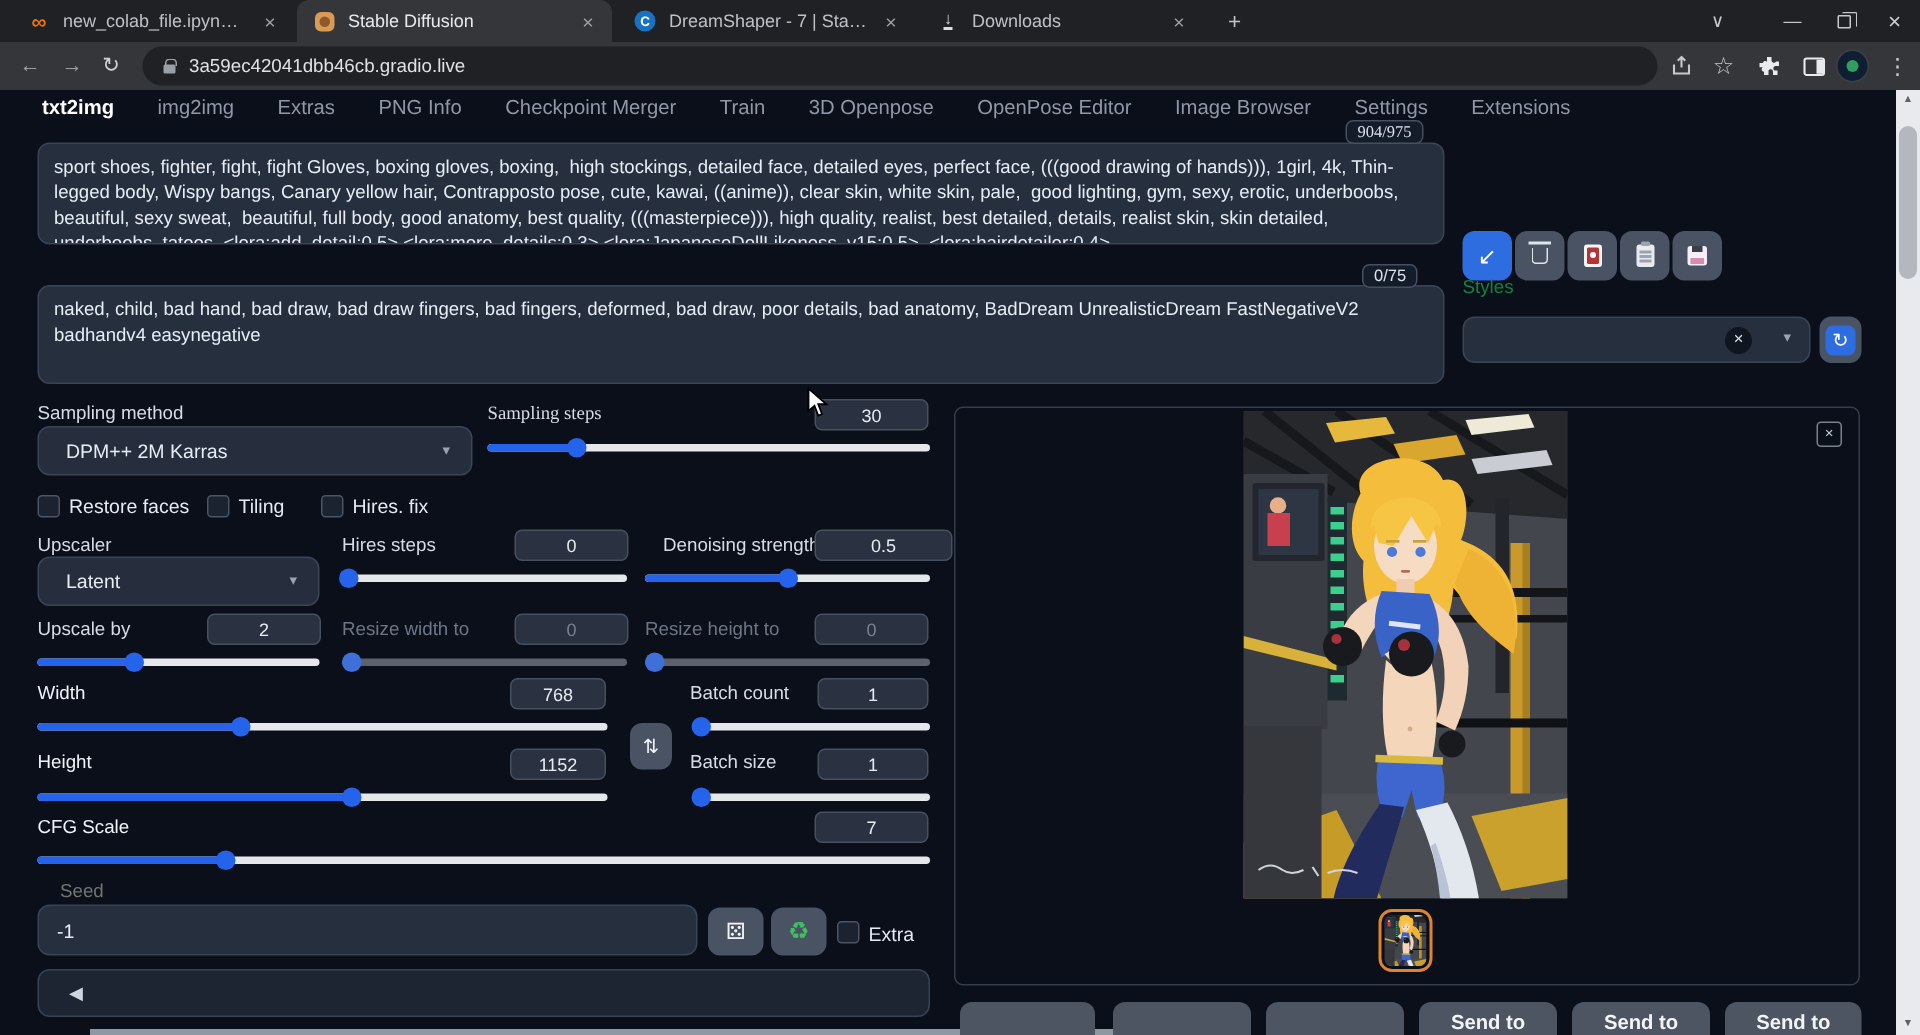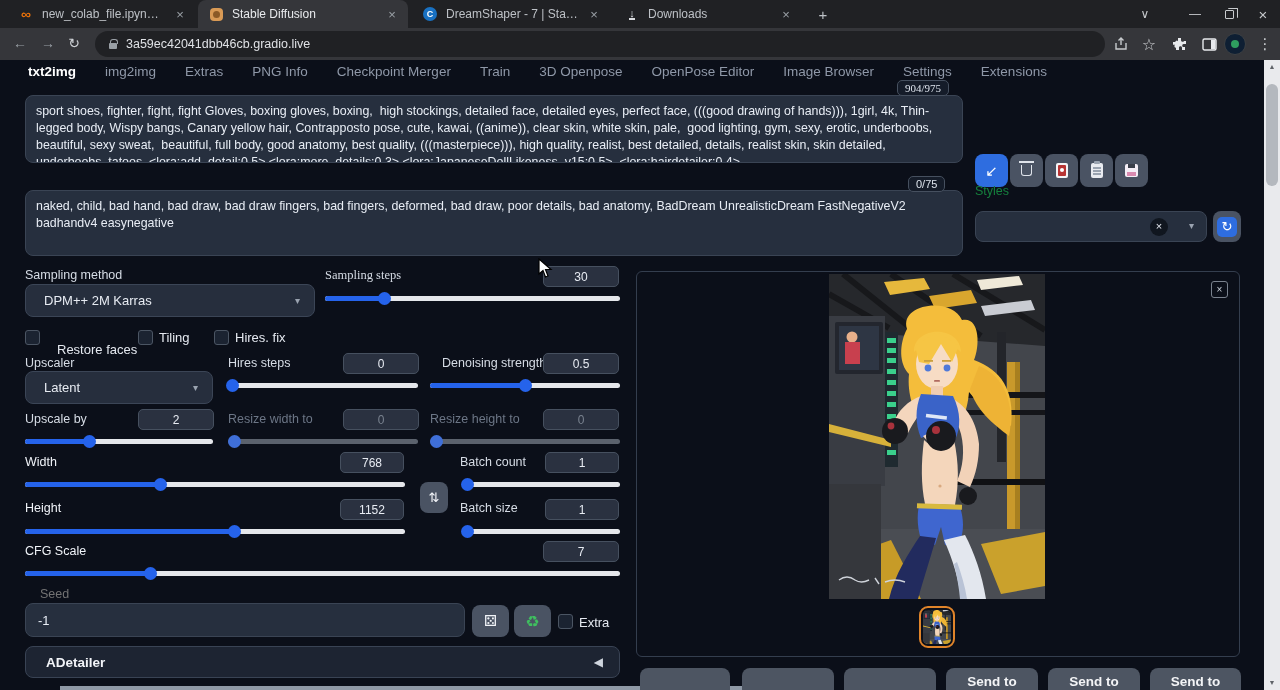--- a/index.html
+++ b/index.html
@@ -228,31 +228,31 @@
     <span class="caret">▾</span>
   </div>
   <div class="slider" style="left:325px;top:292px;width:295px;">
     <div class="track">
         <div class="fill" style="width:20%;"></div>
       </div>
       <div class="thumb" style="left:20%;"></div>
   </div>
 
   <div class="cbx" style="left:25px;top:330px;"></div>
-  <div class="cblbl" style="left:57px;top:330px;margin-top:12px;">Restore faces</div>
+  <div class="cblbl" style="left:46px;top:330px;">Restore faces</div>
   <div class="cbx" style="left:138px;top:330px;"></div>
   <div class="cblbl" style="left:159px;top:330px;">Tiling</div>
   <div class="cbx" style="left:214px;top:330px;"></div>
   <div class="cblbl" style="left:235px;top:330px;">Hires. fix</div>
 
   <div class="lbl" style="left:25px;top:356px;">Upscaler</div>
   <div class="lbl" style="left:228px;top:356px;">Hires steps</div>
   <div class="numbox" style="left:343px;top:353px;width:76px;">0</div>
   <div class="lbl" style="left:442px;top:356px;">Denoising strength</div>
-  <div class="numbox" style="left:543px;top:353px;width:76px;">0.5</div>
+  <div class="numbox" style="left:543px;top:353px;width:92px;">0.5</div>
   <div class="select" style="left:25px;top:371px;width:188px;height:33px;">
     <span>Latent</span>
     <span class="caret">▾</span>
   </div>
   <div class="slider" style="left:228px;top:379px;width:190px;">
     <div class="track">
         <div class="fill" style="width:0%;"></div>
       </div>
       <div class="thumb" style="left:2%;"></div>
   </div>
@@ -339,21 +339,20 @@
   <div class="seedbtn" style="left:472px;">
       <span>⚄</span>
     </div>
   <div class="seedbtn" style="left:514px;">
       <span class="green">♻</span>
     </div>
   <div class="cbx" style="left:558px;top:614px;"></div>
   <div class="cblbl" style="left:579px;top:615px;">Extra</div>
 
   <div id="adetailer">
-    <span class="t">ADetailer</span>
     <span class="arr">◀</span>
   </div>
   <div id="bottomstrip"></div>
 
   <div id="outpanel"></div>
   <div id="img-close">×</div>
 
   <svg id="genimage" viewBox="0 0 216 325">
     <defs>
     <g id="scene">

